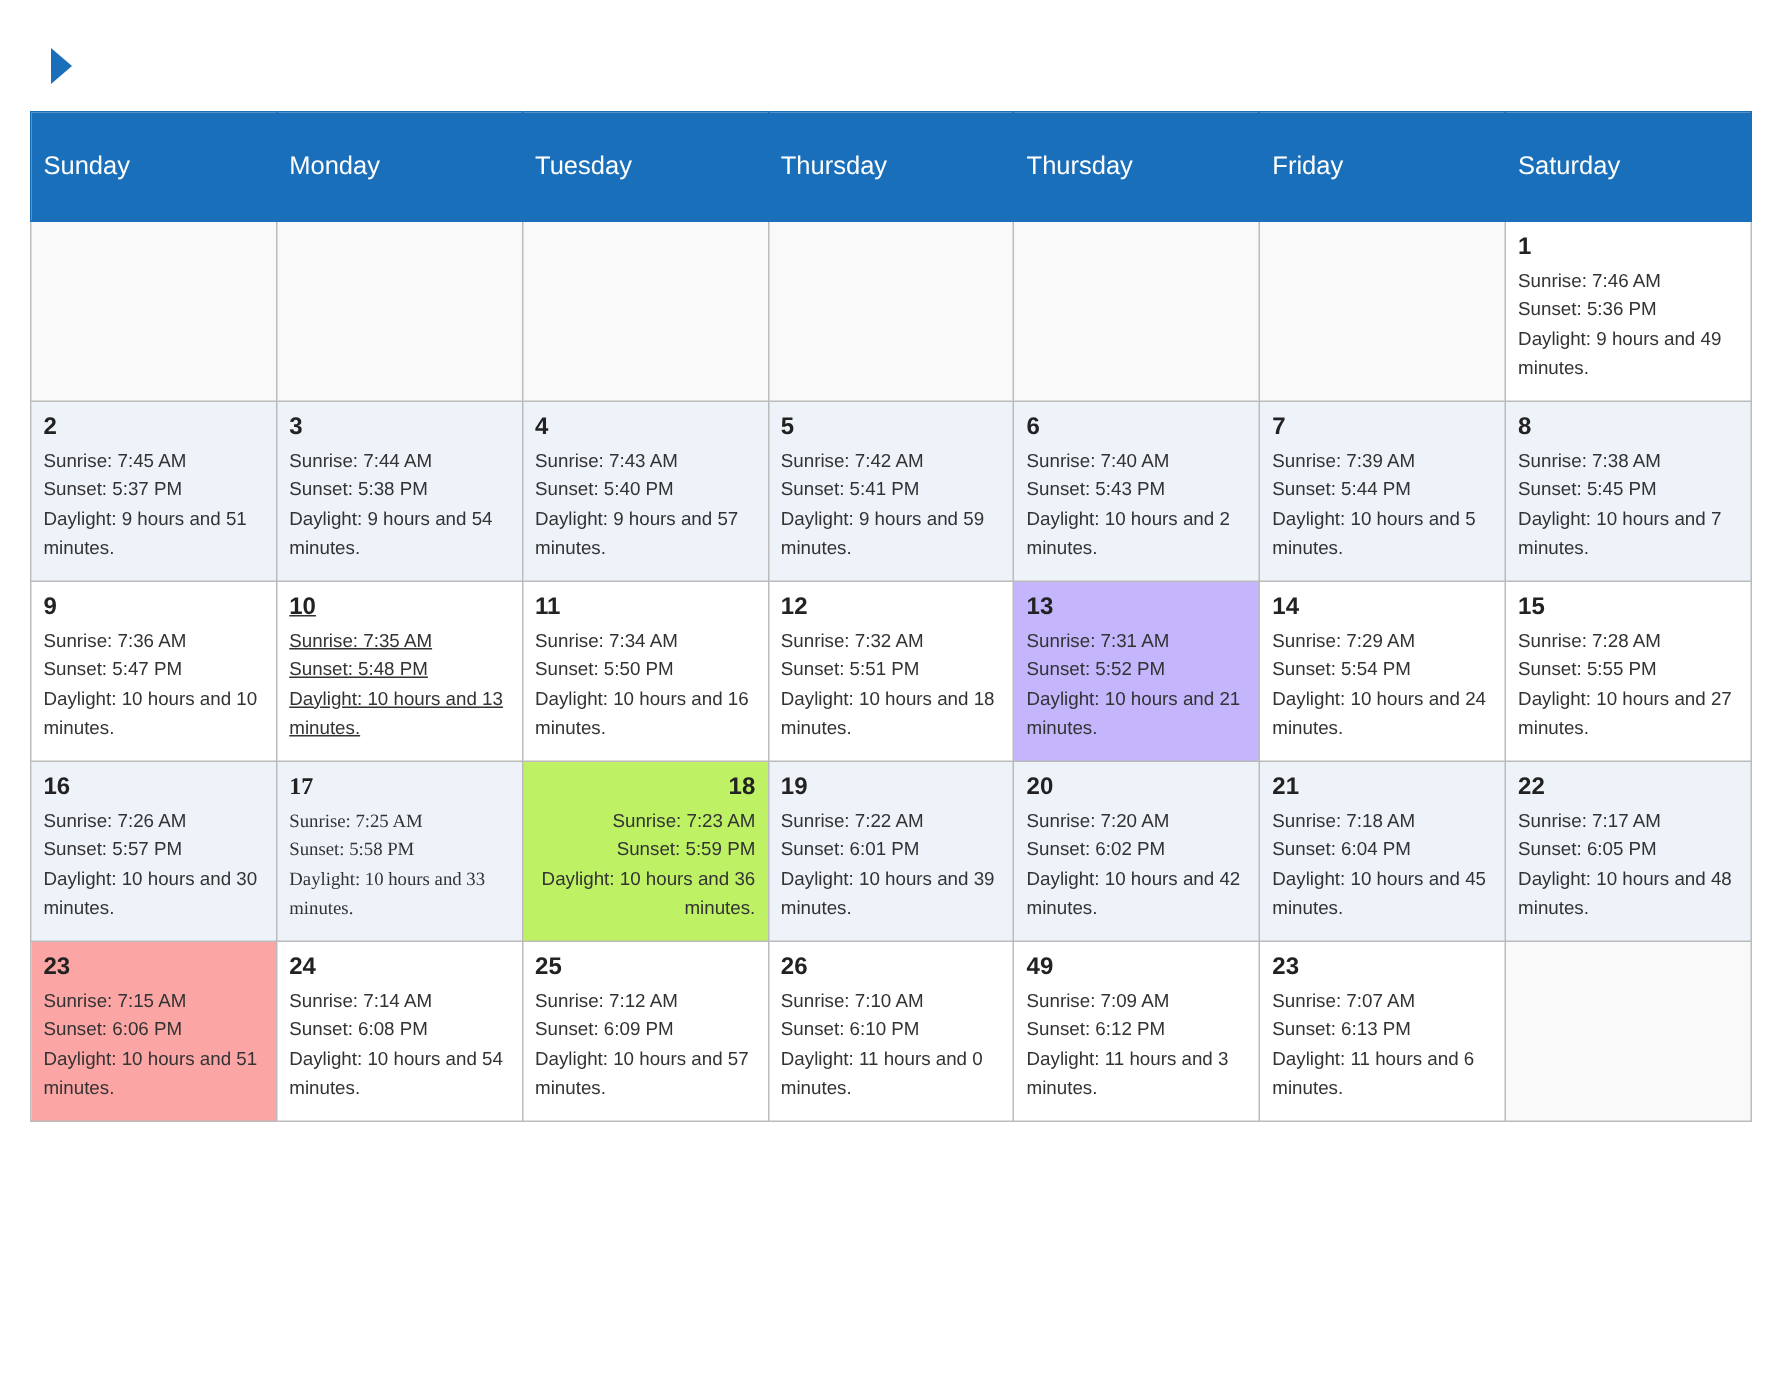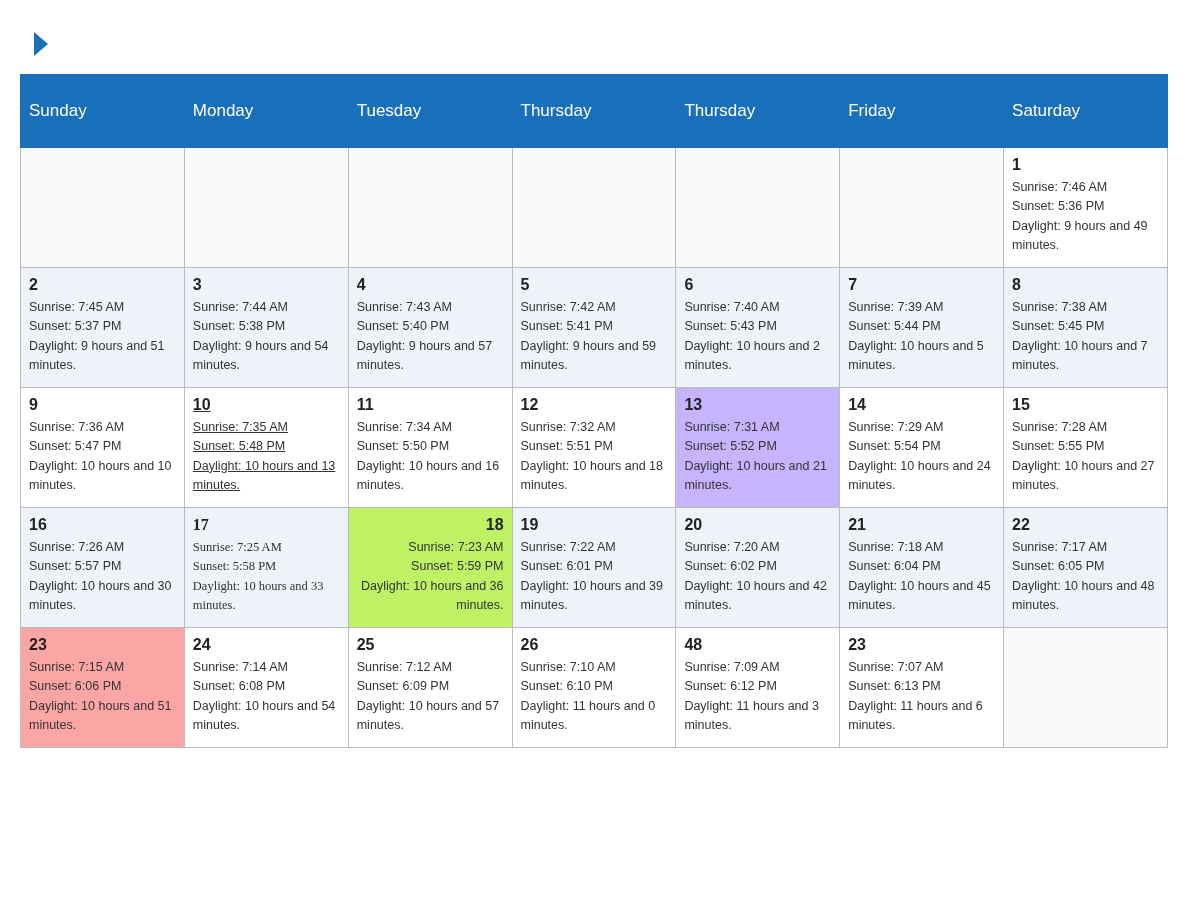--- a/index.html
+++ b/index.html
@@ -253,21 +253,21 @@
         </td>
         <td style="background-color: rgb(255, 255, 255);">
           <span class="day-number">25</span>
           <div class="day-info">Sunrise: 7:12 AM<br>Sunset: 6:09 PM<br>Daylight: 10 hours and 57 minutes.</div>
         </td>
         <td style="background-color: rgb(255, 255, 255);">
           <span class="day-number">26</span>
           <div class="day-info">Sunrise: 7:10 AM<br>Sunset: 6:10 PM<br>Daylight: 11 hours and 0 minutes.</div>
         </td>
         <td style="background-color: rgb(255, 255, 255);">
-          <span class="day-number">48</span>
+          <span class="day-number">49</span>
           <div class="day-info">Sunrise: 7:09 AM<br>Sunset: 6:12 PM<br>Daylight: 11 hours and 3 minutes.</div>
         </td>
         <td style="background-color: rgb(255, 255, 255);">
           <span class="day-number">23</span>
           <div class="day-info">Sunrise: 7:07 AM<br>Sunset: 6:13 PM<br>Daylight: 11 hours and 6 minutes.</div>
         </td>
         <td class="empty-cell" style="background-color: rgb(249, 249, 249);"></td>
       </tr>
     </tbody>
 </table>

